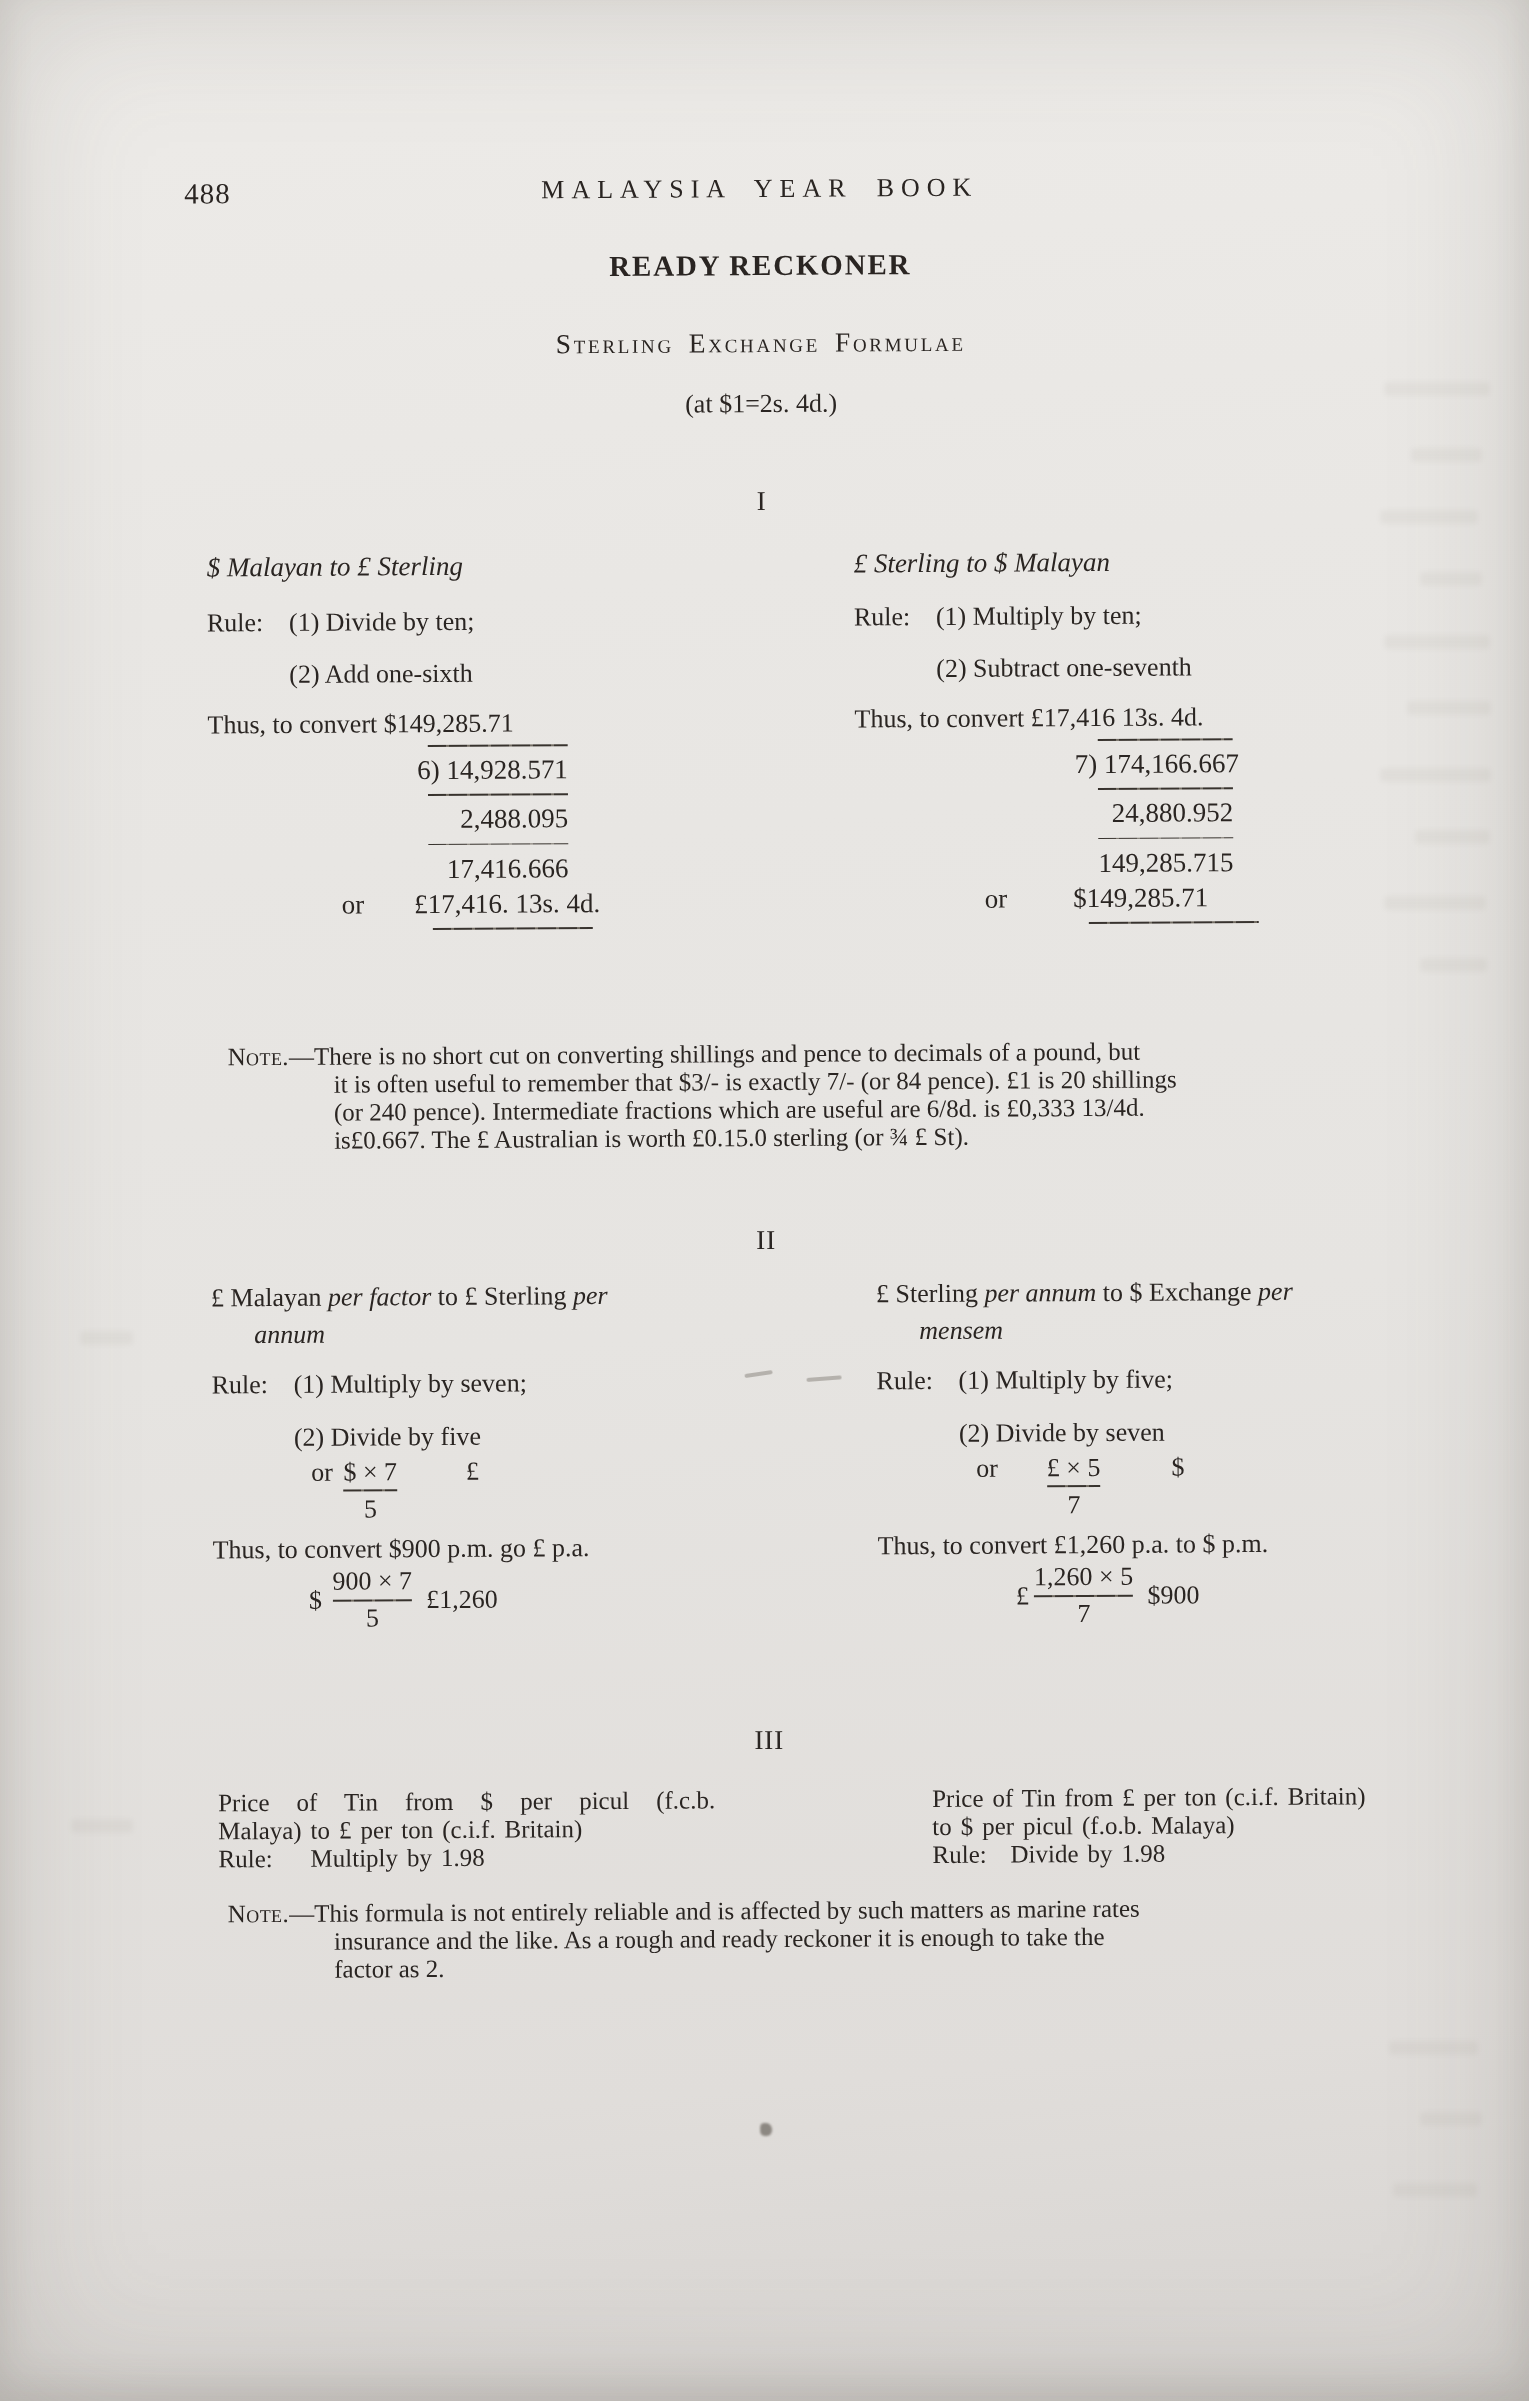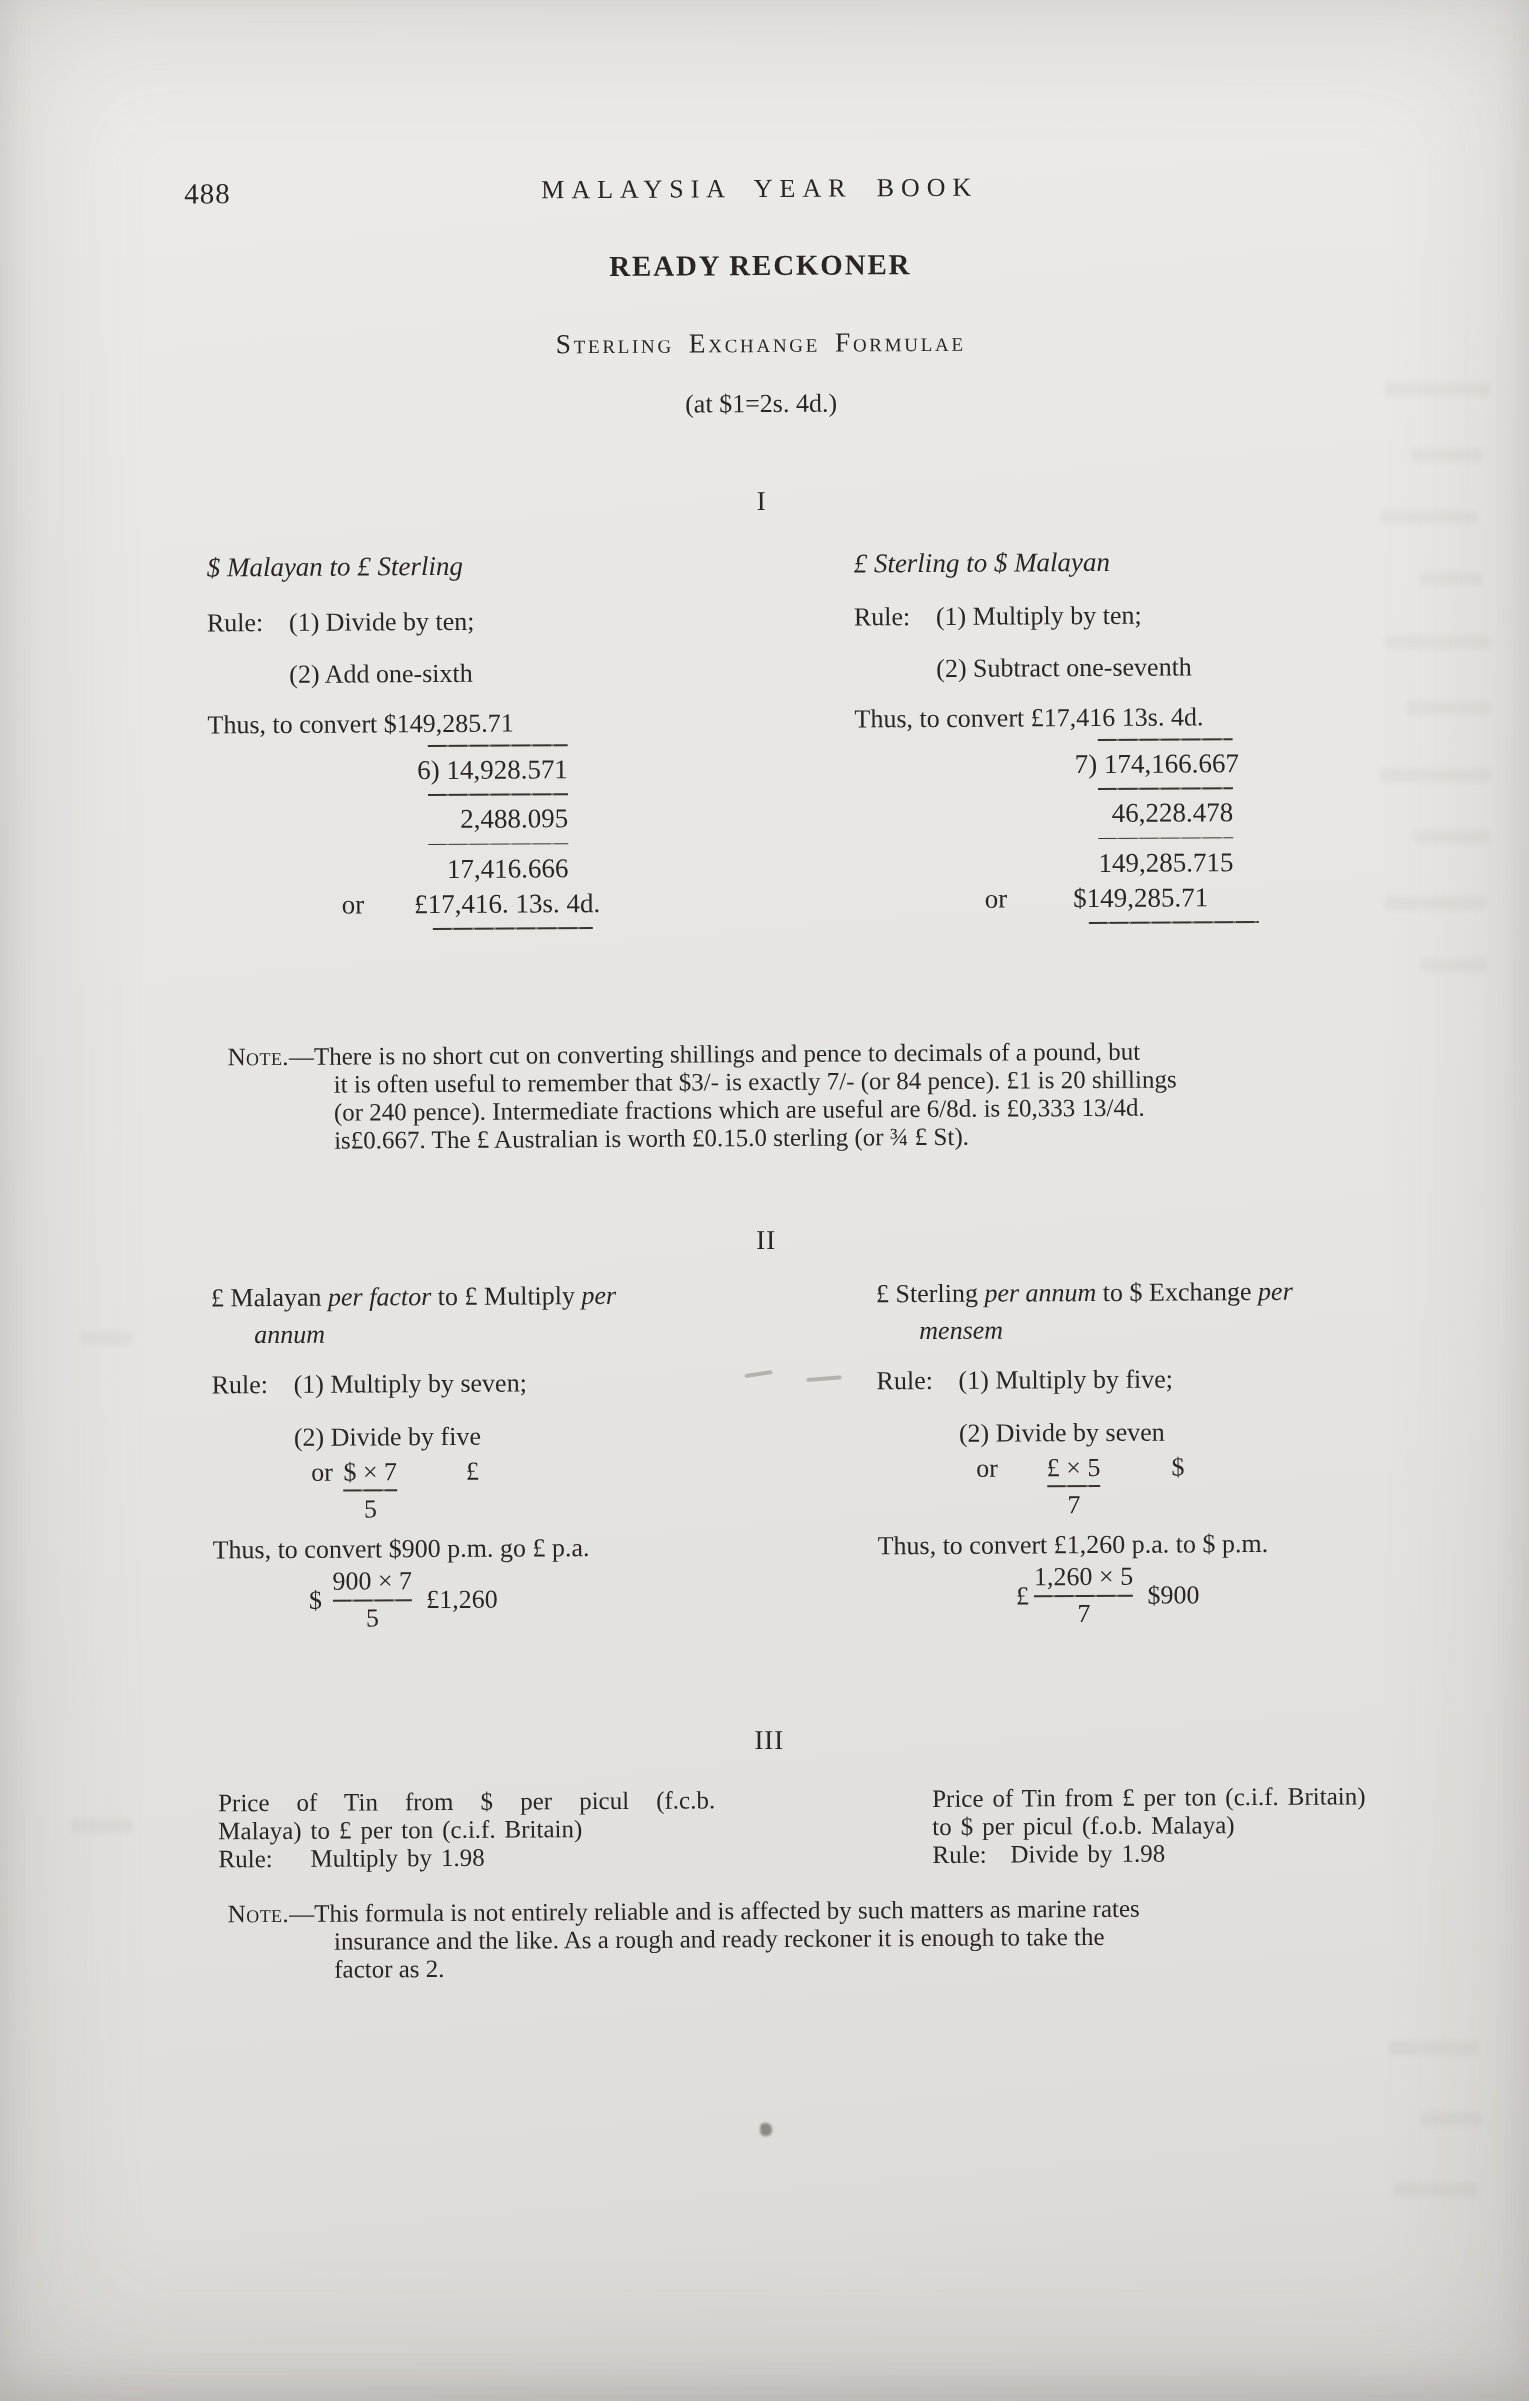--- a/index.html
+++ b/index.html
@@ -162,21 +162,21 @@
         <span>(1) Multiply by ten;</span>
       </div>
       <div class="rulerow cont">
         <span>(2) Subtract one-seventh</span>
       </div>
       <div class="thus">Thus, to convert £17,416 13s. 4d.</div>
       <div class="work">
         <div class="hrline"></div>
         <div class="num">7) 174,166.667</div>
         <div class="hrline"></div>
-        <div class="num">46,228.478</div>
+        <div class="num">24,880.952</div>
         <div class="hrline"></div>
         <div class="num">149,285.715</div>
       </div>
       <div class="orrow">
         <span>or</span>
         <span class="res">$149,285.71</span>
       </div>
       <div class="hrline bhr"></div>
     </div>
 
@@ -186,21 +186,21 @@
       </div>
       <div class="noteline ind">it is often useful to remember that $3/- is exactly 7/- (or 84 pence). £1 is 20 shillings</div>
       <div class="noteline ind">(or 240 pence). Intermediate fractions which are useful are 6/8d. is £0,333 13/4d.</div>
       <div class="noteline ind">is£0.667. The £ Australian is worth £0.15.0 sterling (or ¾ £ St).</div>
     </div>
 
     <div class="numeral n2">II</div>
 
     <div class="col s2L">
       <div class="coltitle2">
-        <div><span>£ Malayan </span><span class="it">per factor</span><span> to £ Multiply </span><span class="it">per</span></div>
+        <div><span>£ Malayan </span><span class="it">per factor</span><span> to £ Sterling </span><span class="it">per</span></div>
         <div class="tl2 it">annum</div>
       </div>
       <div class="rulerow">
         <span class="rlabel">Rule:</span>
         <span>(1) Multiply by seven;</span>
       </div>
       <div class="rulerow cont">
         <span>(2) Divide by five</span>
       </div>
       <div class="fracrow">

